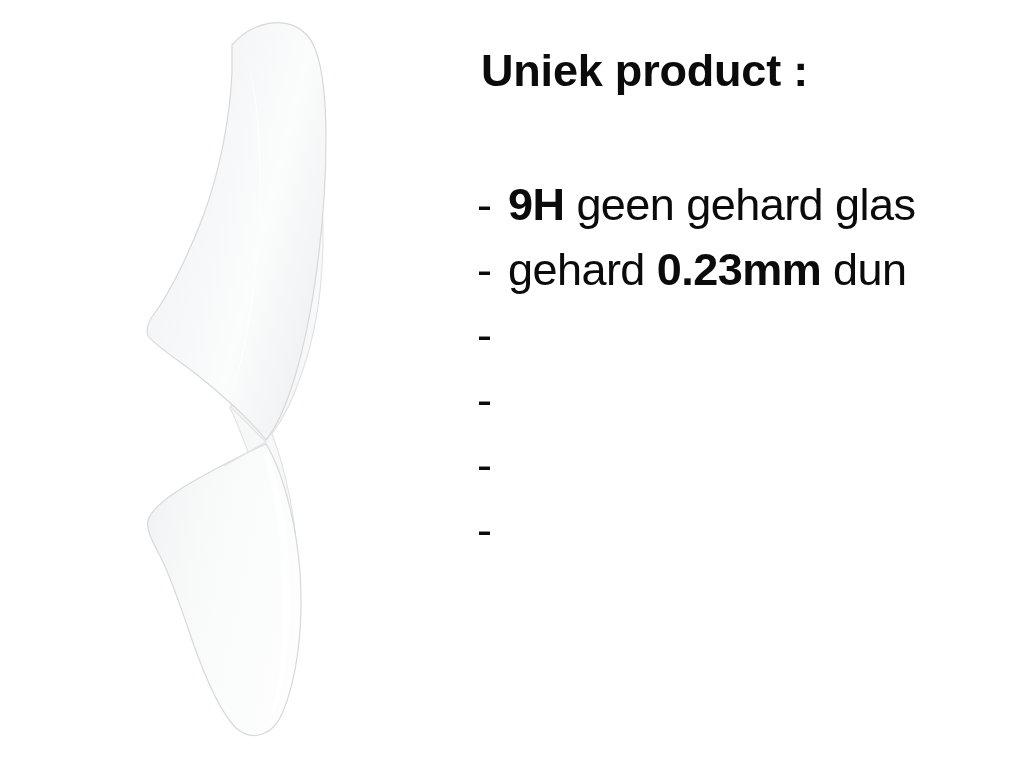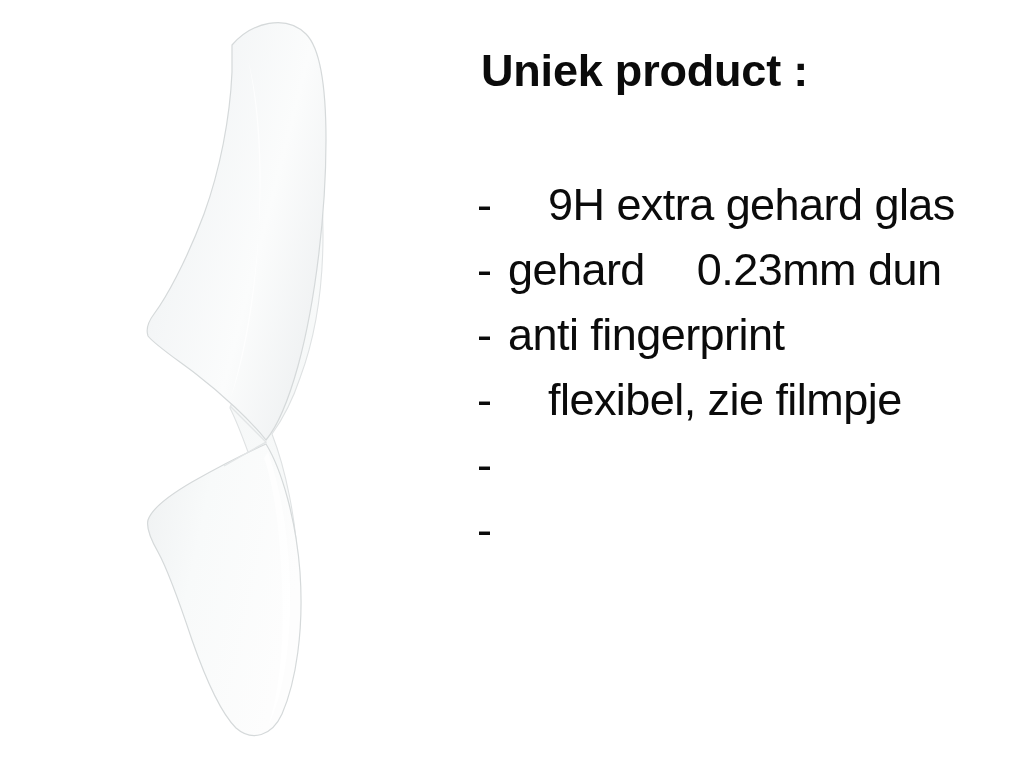--- a/index.html
+++ b/index.html
@@ -82,21 +82,21 @@
     font-size: 45px;
     line-height: 44px;
   }
   .bullet-text {
     position: absolute;
     left: 38px;
     top: 0;
     font-size: 45px;
     line-height: 44px;
   }
-  .strong { font-weight: normal; margin-left: 40px; }
+  .strong { font-weight: bold; }
 </style>
 </head>
 <body style="color: rgb(11, 11, 11);">
 
 <div id="page" style="background: rgb(255, 255, 255);">
 
   <div id="product-figure">
     <svg viewBox="0 0 460 768" xmlns="http://www.w3.org/2000/svg">
       <defs>
         <linearGradient id="gUpper" x1="0" y1="0" x2="1" y2="0.6">
@@ -164,33 +164,31 @@
     </svg>
   </div>
 
   <div id="copy-block">
 
     <div id="product-title">Uniek product :</div>
 
     <ul id="feature-list">
         <li>
           <span class="bullet-dash">-</span>
-          <span class="bullet-text"><span class="strong">9H</span><span> extra gehard glas</span></span>
+          <span class="bullet-text"><span class="strong">9H</span><span> geen gehard glas</span></span>
         </li>
         <li>
           <span class="bullet-dash">-</span>
           <span class="bullet-text"><span>gehard </span><span class="strong">0.23mm</span><span> dun</span></span>
         </li>
         <li>
           <span class="bullet-dash">-</span>
-          <span class="bullet-text"><span>anti fingerprint</span></span>
         </li>
         <li>
           <span class="bullet-dash">-</span>
-          <span class="bullet-text"><span class="strong">flexibel,</span><span> zie filmpje</span></span>
         </li>
         <li>
           <span class="bullet-dash">-</span>
         </li>
         <li>
           <span class="bullet-dash">-</span>
         </li>
       </ul>
 
   </div>

